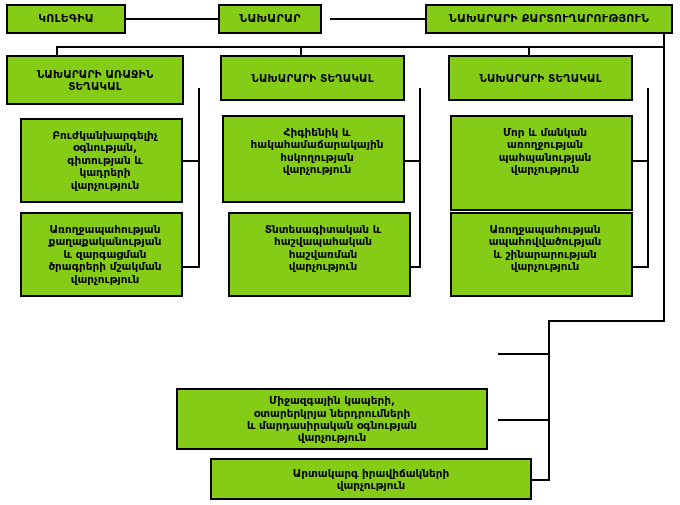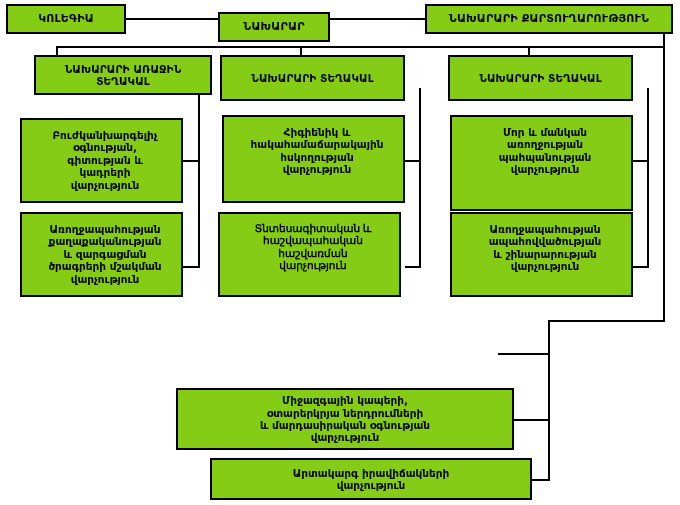--- a/index.html
+++ b/index.html
@@ -69,35 +69,35 @@
 </style>
 </head>
 <body>
 
 <div id="chart">
 
   <div class="node lvl-top" style="left:6px; top:4px; width:120px; height:30px;">
     <span class="txt">ԿՈԼԵԳԻԱ</span>
   </div>
 
-  <div class="node lvl-top" style="left:218px; top:12px; width:112px; height:30px;">
+  <div class="node lvl-top" style="left:218px; top:4px; width:104px; height:30px;">
     <span class="txt">ՆԱԽԱՐԱՐ</span>
   </div>
 
   <div class="node lvl-top" style="left:425px; top:4px; width:248px; height:30px;">
     <span class="txt">ՆԱԽԱՐԱՐԻ ՔԱՐՏՈՒՂԱՐՈՒԹՅՈՒՆ</span>
   </div>
 
   <div class="ln h" style="left:126px; top:18px; width:92px;"></div>
   <div class="ln h" style="left:330px; top:18px; width:95px;"></div>
 
   <div class="ln v" style="left:663px; top:34px; height:14px;"></div>
   <div class="ln h" style="left:56px; top:46px; width:609px;"></div>
 
-  <div class="node lvl-deputy" style="left:6px; top:55px; width:178px; height:40px;margin-left:28px;">
+  <div class="node lvl-deputy" style="left:6px; top:55px; width:178px; height:50px;">
     <span class="txt">ՆԱԽԱՐԱՐԻ ԱՌԱՋԻՆ
 ՏԵՂԱԿԱԼ</span>
   </div>
 
   <div class="node lvl-deputy" style="left:220px; top:55px; width:185px; height:46px;">
     <span class="txt">ՆԱԽԱՐԱՐԻ ՏԵՂԱԿԱԼ</span>
   </div>
 
   <div class="node lvl-deputy" style="left:448px; top:55px; width:185px; height:46px;">
     <span class="txt">ՆԱԽԱՐԱՐԻ ՏԵՂԱԿԱԼ</span>
@@ -127,21 +127,21 @@
   <div class="ln h" style="left:183px; top:160px; width:17px;"></div>
   <div class="ln h" style="left:183px; top:266px; width:17px;"></div>
 
   <div class="node lvl-dept topalign" style="left:222px; top:115px; width:183px; height:88px;">
     <span class="txt">Հիգիենիկ և
 հակահամաճարակային
 հսկողության
 վարչություն</span>
   </div>
 
-  <div class="node lvl-dept topalign" style="left:218px; top:212px; width:183px; height:85px;font-family:Liberation Serif, serif;">
+  <div class="node lvl-dept topalign" style="left:228px; top:212px; width:183px; height:85px;">
     <span class="txt">Տնտեսագիտական և
 հաշվապահական
 հաշվառման
 վարչություն</span>
   </div>
 
   <div class="ln v" style="left:419px; top:88px; height:180px;"></div>
   <div class="ln h" style="left:405px; top:160px; width:16px;"></div>
   <div class="ln h" style="left:405px; top:266px; width:16px;"></div>
 
@@ -157,21 +157,21 @@
 ապահովվածության
 և շինարարության
 վարչություն</span>
   </div>
 
   <div class="ln v" style="left:647px; top:88px; height:180px;"></div>
   <div class="ln h" style="left:633px; top:160px; width:16px;"></div>
   <div class="ln h" style="left:633px; top:266px; width:16px;"></div>
 
 
-  <div class="node lvl-bottom" style="left:176px; top:388px; width:338px; height:62px;">
+  <div class="node lvl-bottom" style="left:176px; top:388px; width:312px; height:62px;">
     <span class="txt">Միջազգային կապերի,
 օտարերկրյա ներդրումների
 և մարդասիրական օգնության
 վարչություն</span>
   </div>
 
   <div class="node lvl-bottom" style="left:176px; top:458px; width:322px; height:42px;margin-left:34px;">
     <span class="txt">Արտակարգ իրավիճակների
 վարչություն</span>
   </div>

